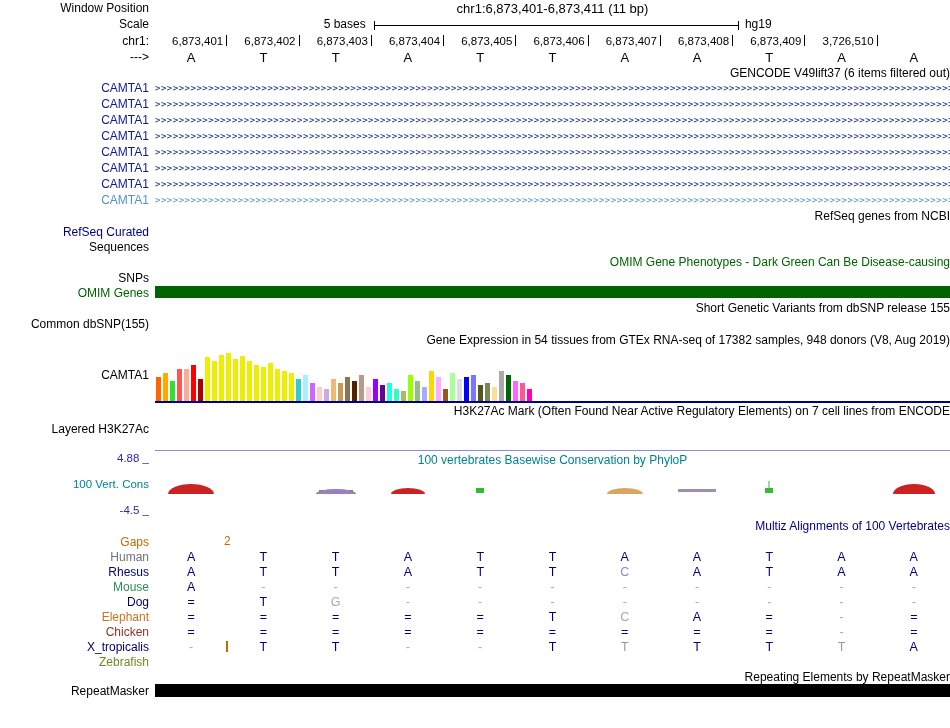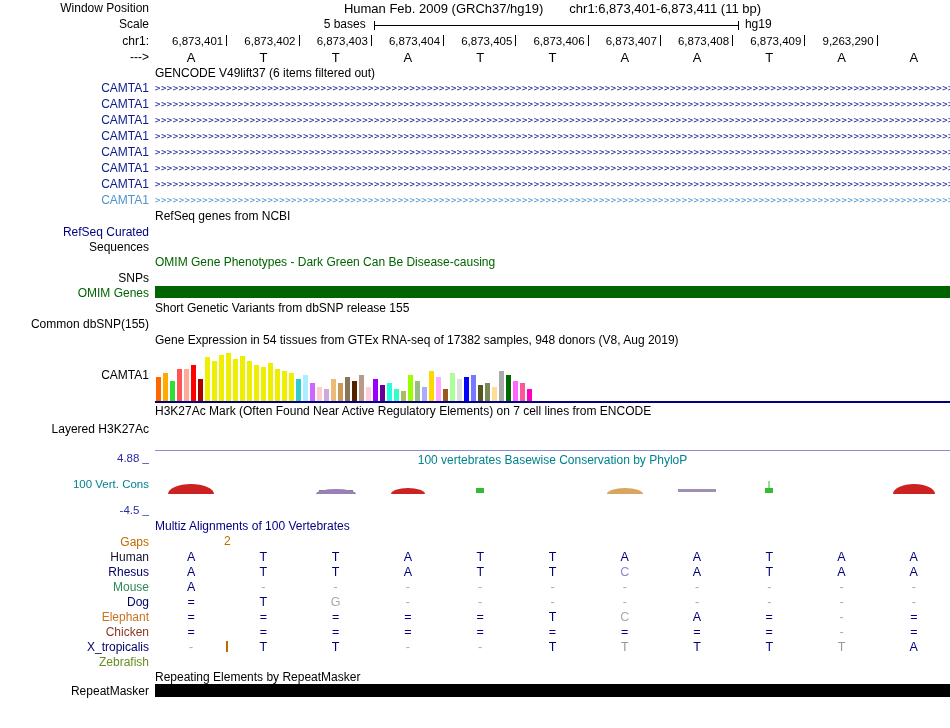--- a/index.html
+++ b/index.html
@@ -2,21 +2,21 @@
 <html><head>
 <meta charset="utf-8">
 <style>
   html,body{margin:0;padding:0;background:#fff;}
   body{font-family:"Liberation Sans", sans-serif;font-size:12px;color:#000;}
   .page{width:950px;height:728px;overflow:hidden;background:#fff;position:relative;}
   .row{display:flex;align-items:center;}
   .h14{height:14px}.h15{height:15px}.h16{height:16px}.h17{height:17px}.h19{height:19px}
   .lbl{width:155px;flex:none;text-align:right;padding-right:6px;box-sizing:border-box;white-space:nowrap;overflow:hidden;}
   .trk{flex:1;position:relative;height:100%;overflow:hidden;}
-  .sec-title{flex:1;text-align:left;white-space:nowrap;}
+  .sec-title{flex:1;text-align:right;white-space:nowrap;}
   .grid{display:flex;width:100%;height:100%;align-items:center;}
   .cell{flex:1;text-align:center;}
   .navy{color:#000080}
   .teal{color:#00838f}
   .green-title{color:#006400}
   .orange{color:#c06a00}
   .blue-num{color:#2a2aa8}
   
   .title-trk{display:flex;justify-content:center;gap:26px;align-items:center;font-size:13px;}
   .scale-text{position:absolute;right:73.5%;top:1px;}
@@ -48,21 +48,20 @@
   #gap-num{position:absolute;transform:translateX(-50%);top:0;}
 </style>
 </head>
 <body>
 
 <div class="page">
 
   <div class="row h16">
     <div class="lbl">Window Position</div>
     <div class="trk title-trk">
-      <span>Human Feb. 2009 (GRCh37/hg19)</span>
       <span>chr1:6,873,401-6,873,411 (11 bp)</span>
     </div>
   </div>
 
   <div class="row h16">
     <div class="lbl">Scale</div>
     <div class="trk">
       <span class="scale-text">5 bases</span>
       <div class="scale-line"></div>
       <span class="hg19">hg19</span>
@@ -103,21 +102,21 @@
           </div>
           <div class="cell ruler-cell">
             <span>6,873,408</span>
             <i class="tick"></i>
           </div>
           <div class="cell ruler-cell">
             <span>6,873,409</span>
             <i class="tick"></i>
           </div>
           <div class="cell ruler-cell">
-            <span>9,263,290</span>
+            <span>3,726,510</span>
             <i class="tick"></i>
           </div>
           <div class="cell"></div>
         </div>
       </div>
   </div>
 
   <div class="row h16">
     <div class="lbl">---&gt;</div>
     <div class="trk">
@@ -336,21 +335,21 @@
     <div class="sec-title navy">Multiz Alignments of 100 Vertebrates</div>
   </div>
   <div class="row h15">
     <div class="lbl orange">Gaps</div>
     <div class="trk">
         <span id="gap-num" class="orange" style="left: 9.09091%;">2</span>
       </div>
   </div>
   <div id="align-rows">
       <div class="row h15">
-        <div class="lbl" style="color: #0f172a;">Human</div>
+        <div class="lbl" style="color: #737373;">Human</div>
         <div class="trk">
           <div class="grid">
             <div class="cell align-cell" style="color: rgb(0, 0, 128);">A</div>
             <div class="cell align-cell" style="color: rgb(0, 0, 128);">T</div>
             <div class="cell align-cell" style="color: rgb(0, 0, 128);">T</div>
             <div class="cell align-cell" style="color: rgb(0, 0, 128);">A</div>
             <div class="cell align-cell" style="color: rgb(0, 0, 128);">T</div>
             <div class="cell align-cell" style="color: rgb(0, 0, 128);">T</div>
             <div class="cell align-cell" style="color: rgb(0, 0, 128);">A</div>
             <div class="cell align-cell" style="color: rgb(0, 0, 128);">A</div>

